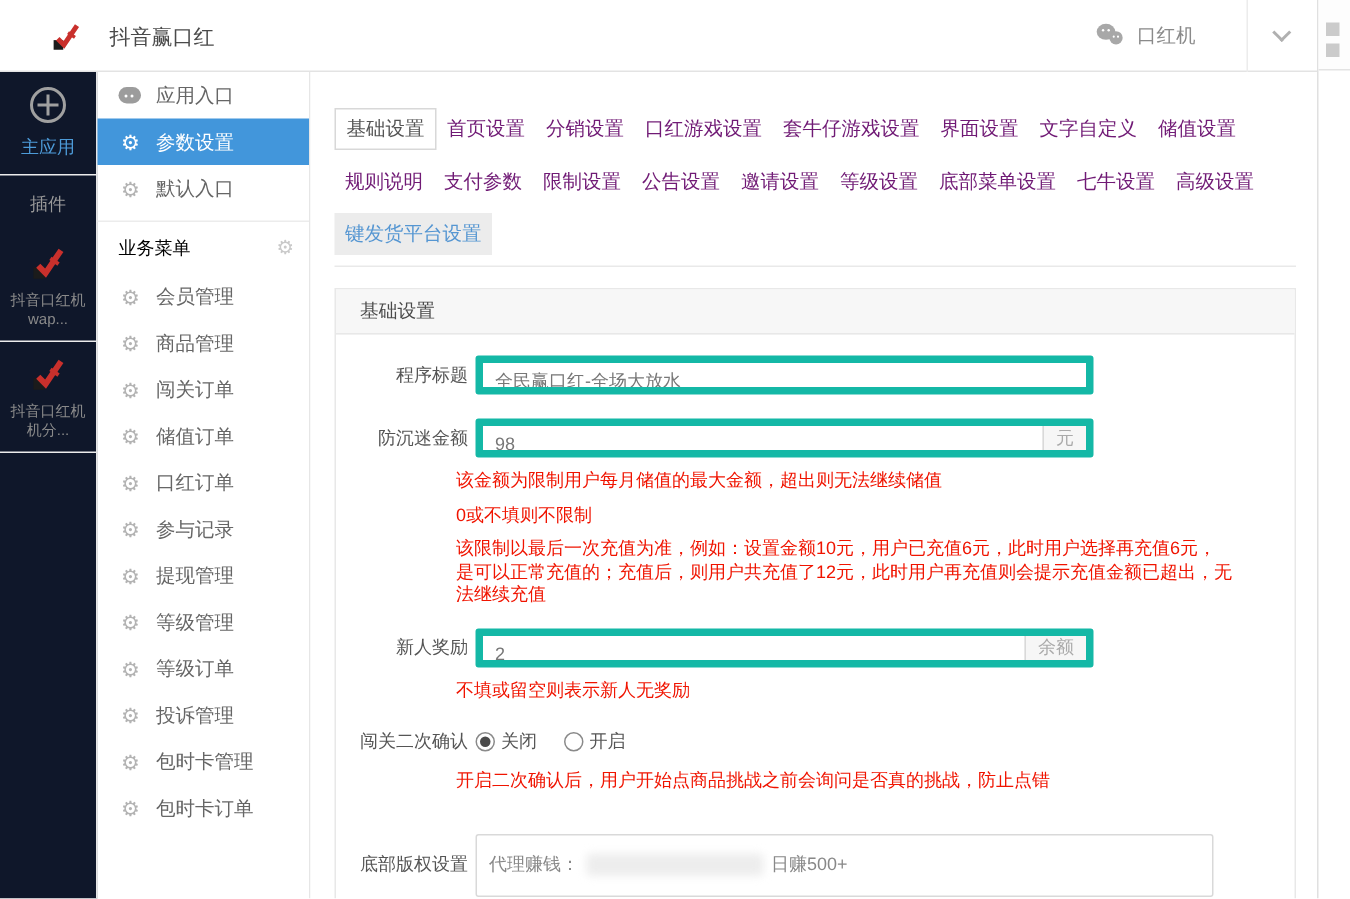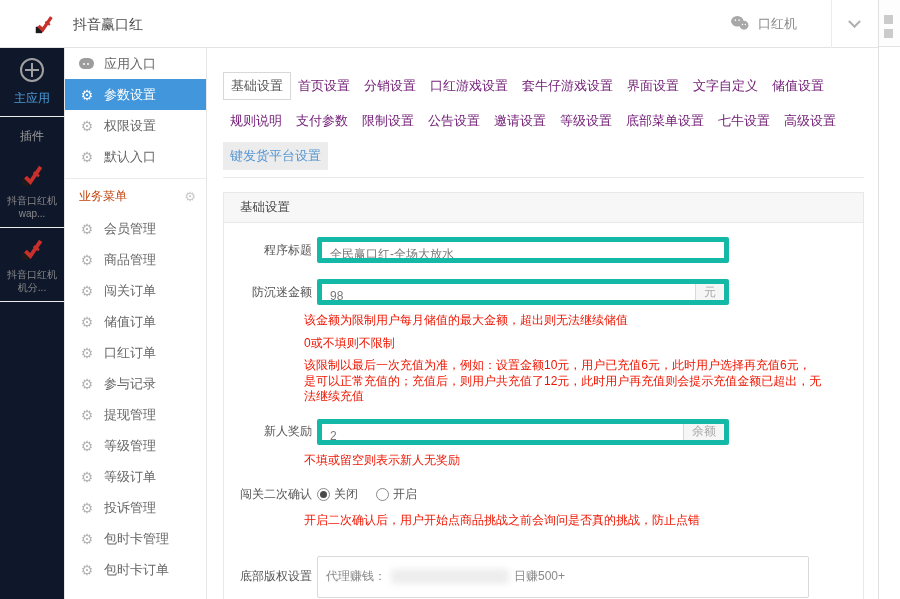--- a/index.html
+++ b/index.html
@@ -53,21 +53,21 @@
                      line-height:1;}
   .micon.gear::before {content:"\2699";}
   .micon.bubble {position:relative; height:11px;}
   .micon.bubble::before {content:""; display:block; width:15px; height:11px; background:#9c9c9c;
                          border-radius:6px;}
   .micon.bubble::after {content:""; position:absolute; left:4px; top:5px; width:2px; height:2px;
                         border-radius:50%; background:#fff; box-shadow:4px 0 0 #fff;}
   .side-item.active {background:#4296db; color:#fff;}
   .side-item.active .micon {color:#fff;}
   .side-sep {border-top:1px solid #ececec; margin-top:6px;}
-  .side-section {height:34px; display:flex; align-items:center; padding:0 10px 0 14px; color:#c2410c;
+  .side-section {height:34px; display:flex; align-items:center; padding:0 10px 0 14px; color:#000000;
                  font-size:12px;}
   .side-section .sgear {margin-left:auto; color:#c9c9c9; font-size:13px;}
   .side-section .sgear::before {content:"\2699";}
 
   
   .content {position:absolute; left:207px; top:48px; right:22px; bottom:0; background:#fff;
             padding:24px 14px 0 16px; overflow:hidden;}
   .tabs {display:flex; flex-wrap:wrap; width:100%; border-bottom:1px solid #e9e9e9; align-content:flex-start;}
   .tab {height:28px; line-height:28px; padding:0 7px; margin-bottom:7px; color:#701a75; cursor:pointer;
         font-size:13px; white-space:nowrap;}
@@ -171,24 +171,20 @@
   <div class="side-item">
     <span class="micon bubble"></span>
     <span>应用入口</span>
   </div>
   <div class="side-item active">
     <span class="micon gear"></span>
     <span>参数设置</span>
   </div>
   <div class="side-item">
     <span class="micon gear"></span>
-    <span>权限设置</span>
-  </div>
-  <div class="side-item">
-    <span class="micon gear"></span>
     <span>默认入口</span>
   </div>
   <div class="side-sep"></div>
   <div class="side-section">
     <span>业务菜单</span>
     <span class="sgear"></span>
   </div>
   <div class="side-item">
     <span class="micon gear"></span>
     <span>会员管理</span>

